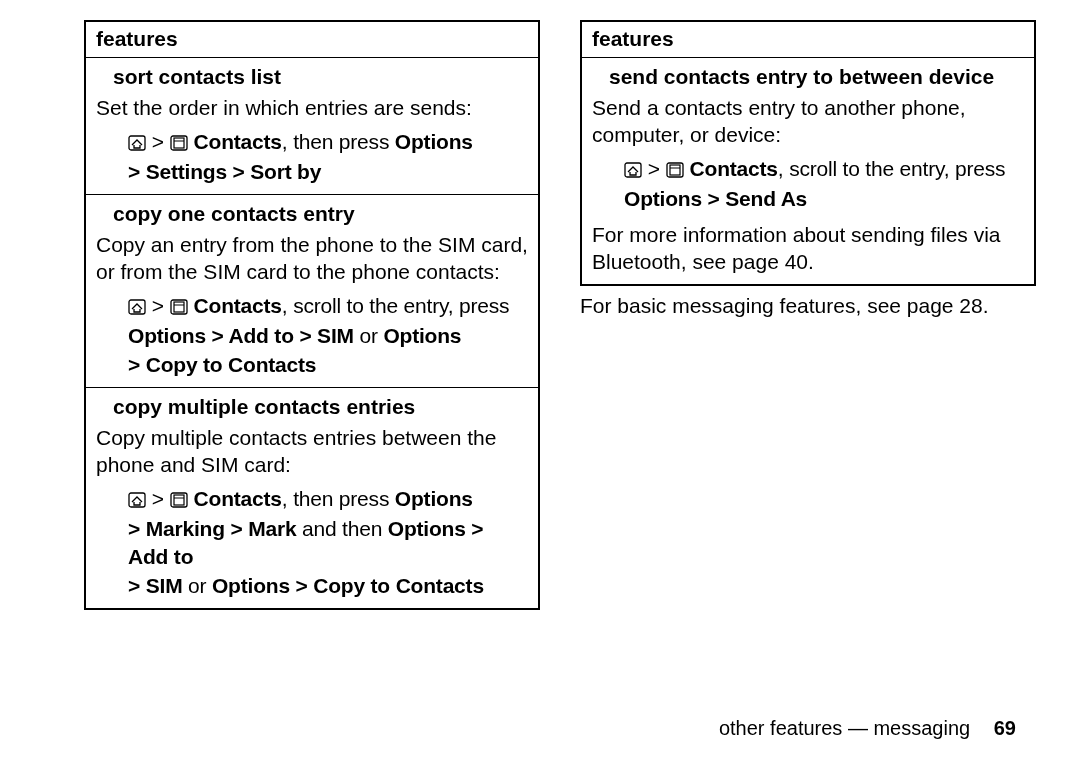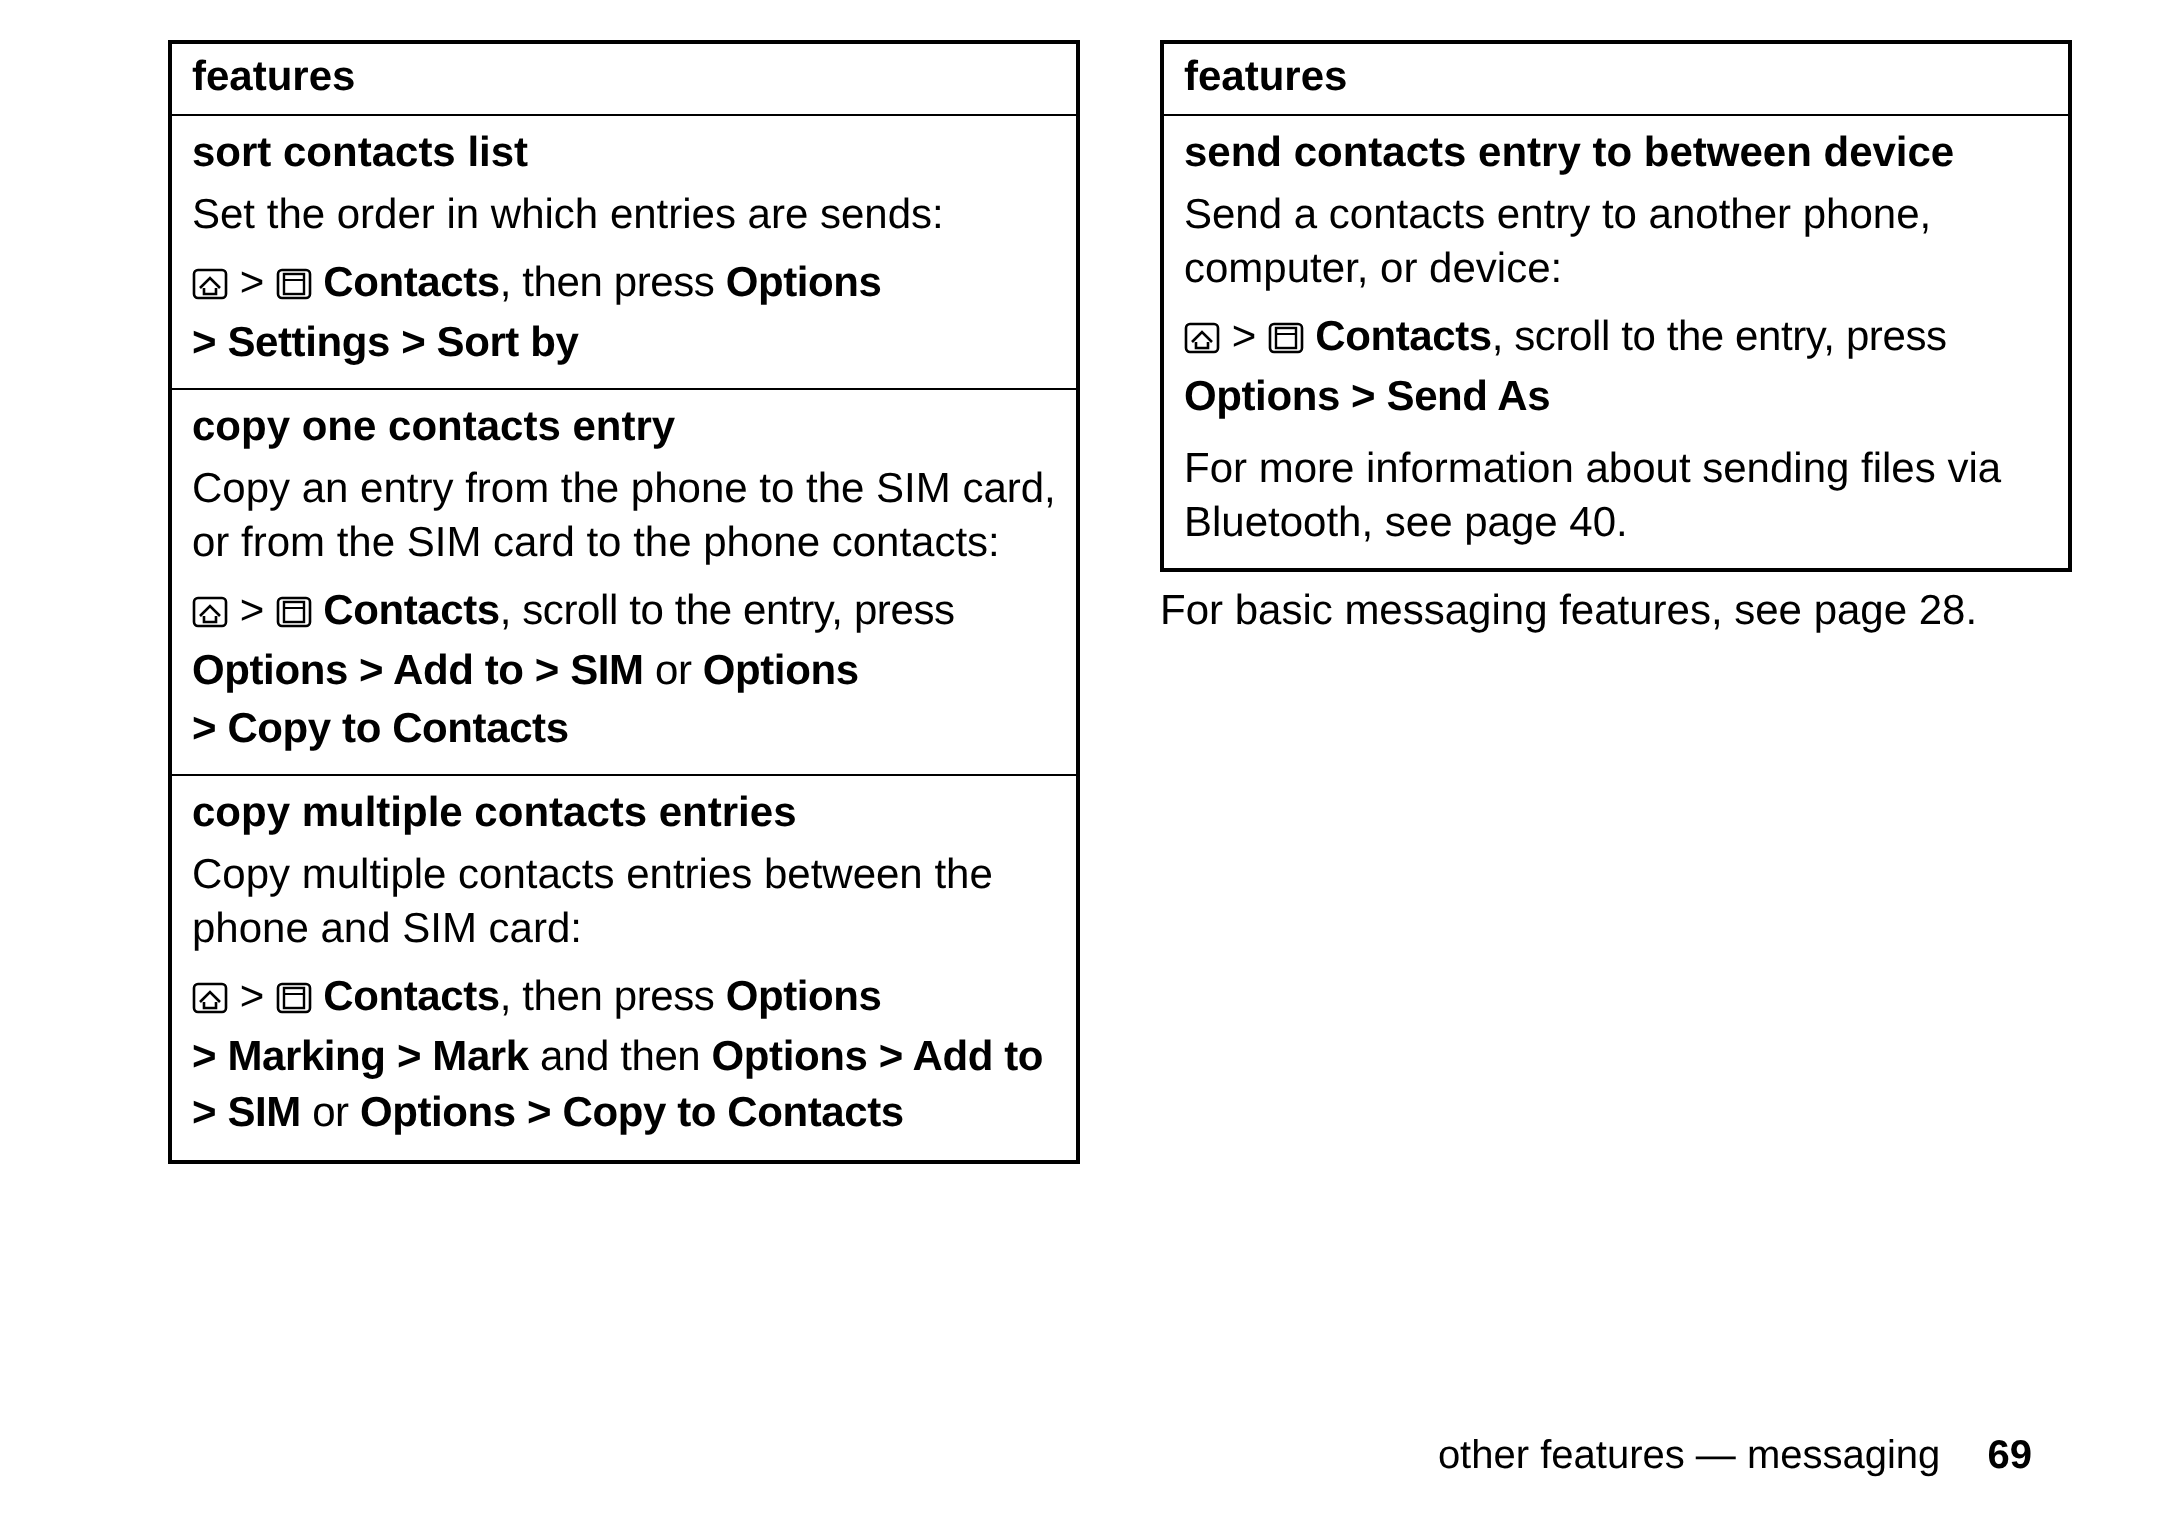--- a/index.html
+++ b/index.html
@@ -39,28 +39,29 @@
   table.features th {
     font-weight: bold;
     border-top: 2px solid #000;
     padding-top: 4px;
     padding-bottom: 4px;
   }
   .feat-title {
     font-weight: bold;
     display: block;
     margin-bottom: 4px;
+    margin-left: 17px;
   }
   .cond { font-family: "Arial Narrow", Arial, sans-serif; font-stretch: condensed; letter-spacing: -0.2px; }
   .b { font-weight: bold; }
   .icon {
     display: inline-block;
     vertical-align: -2px;
   }
-  .path-line { margin-top: 6px; line-height: 1.35; }
+  .path-line { margin-top: 6px; line-height: 1.35; margin-left: 32px; }
   h2.section {
     font-size: 40px;
     font-weight: normal;
     margin: 16px 0 6px 0;
     letter-spacing: 0.5px;
   }
   .body-p {
     font-size: 21px;
     line-height: 1.32;
     margin: 6px 0 10px 0;

